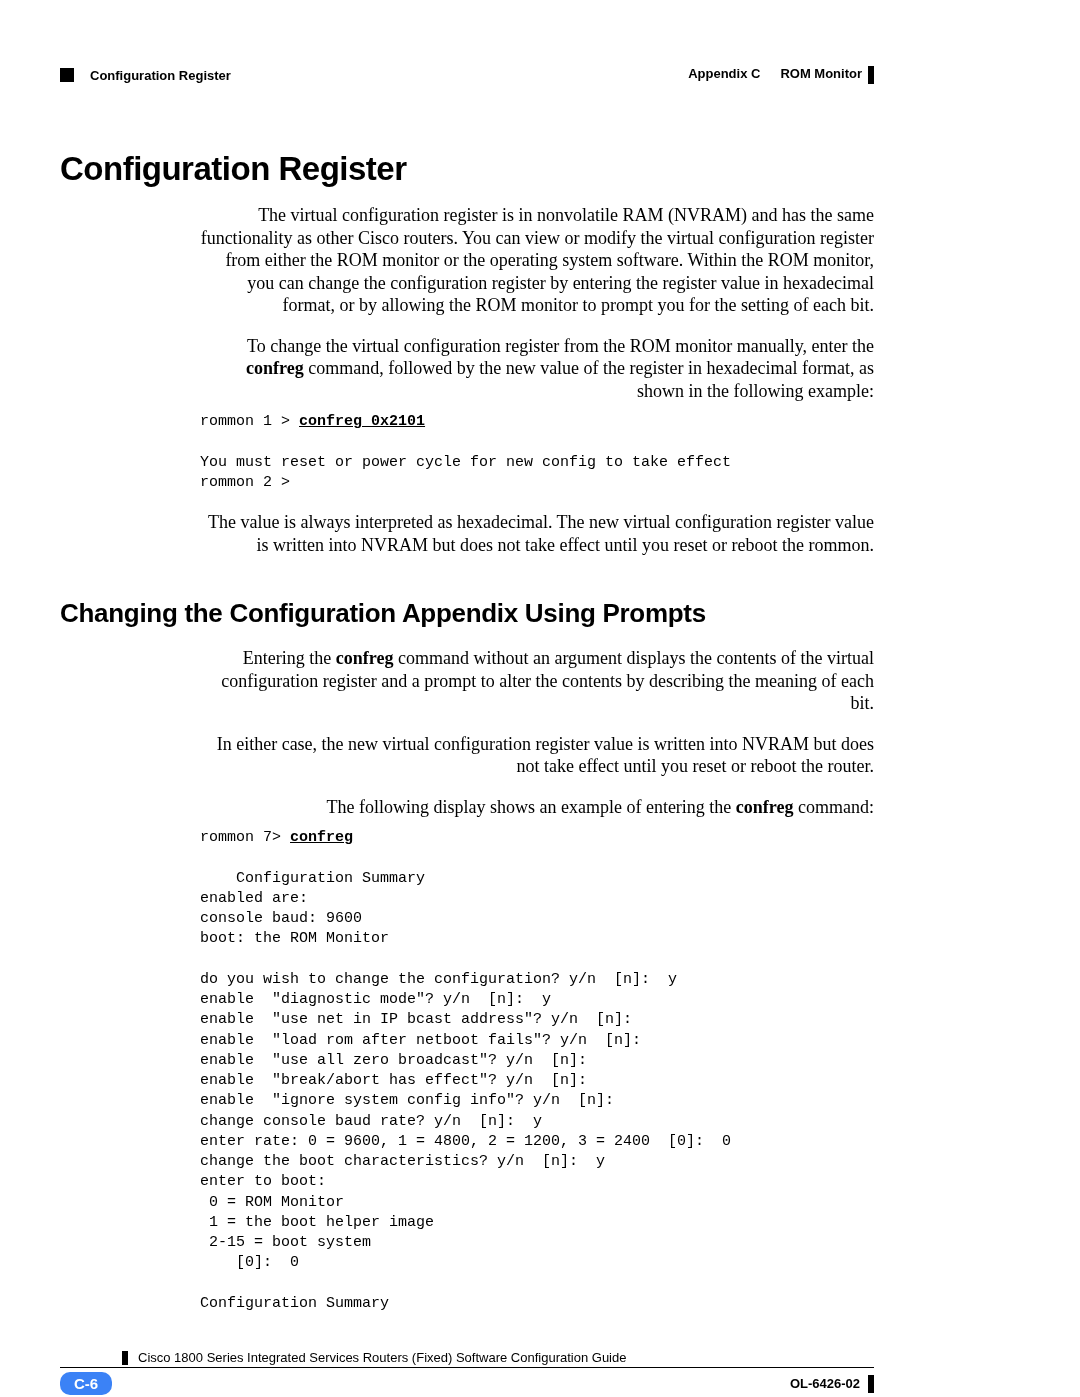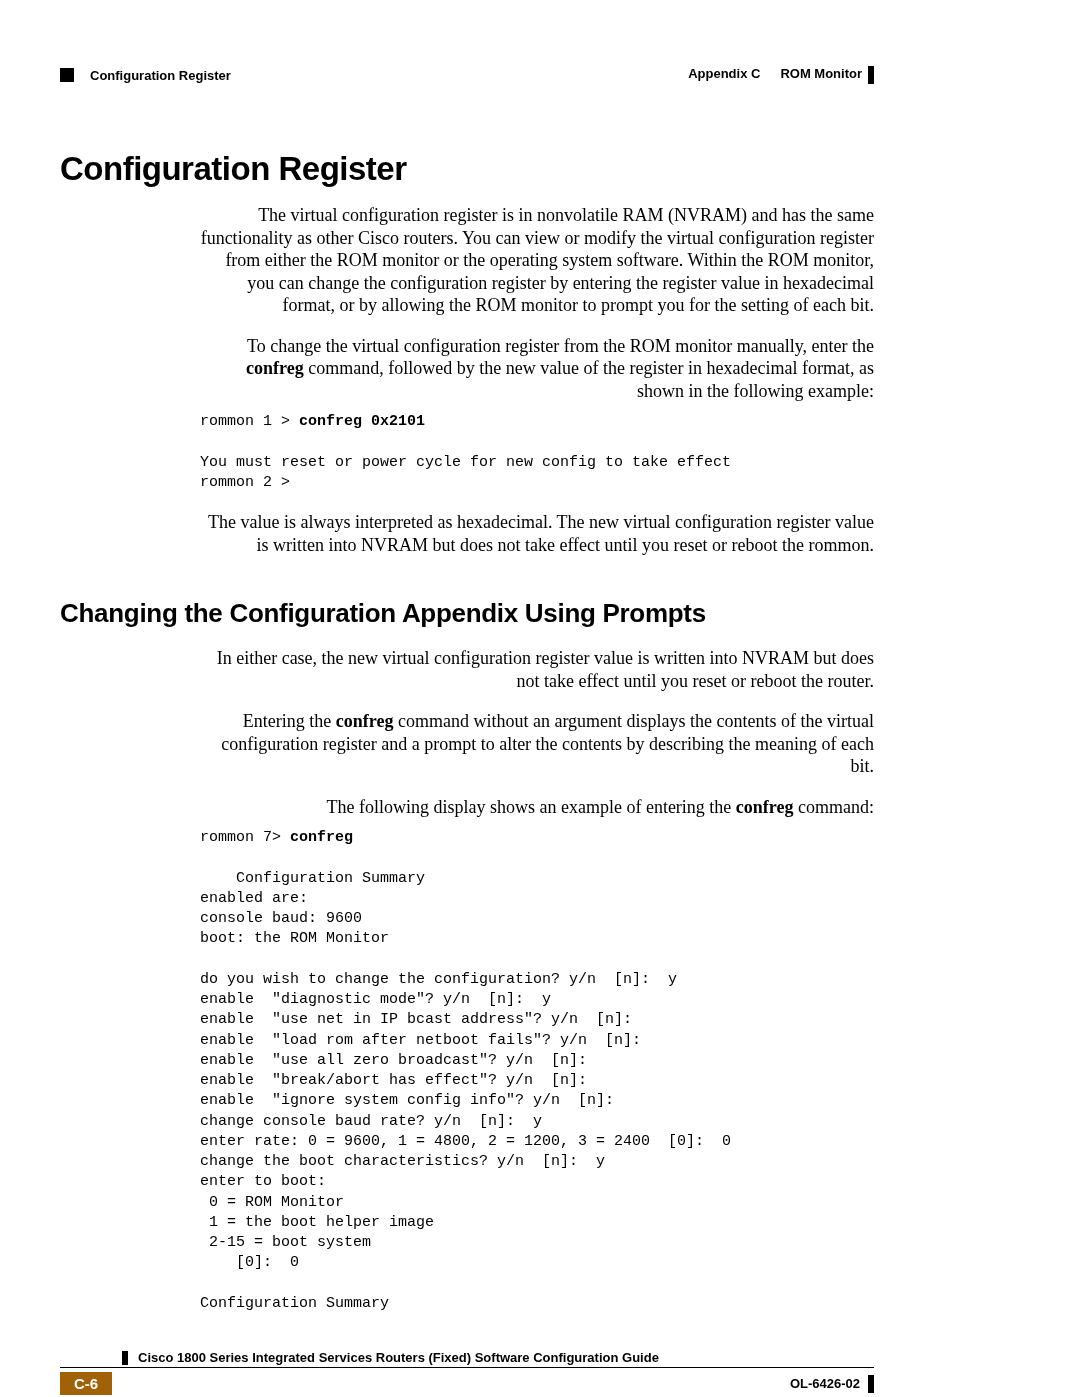--- a/index.html
+++ b/index.html
@@ -80,20 +80,21 @@
     margin-left: 140px;
     font-family: 'Courier New', Courier, monospace;
     font-size: 15px;
     white-space: pre;
     line-height: 1.35;
     margin-top: 10px;
     margin-bottom: 18px;
   }
   .code-bold {
     font-weight: bold;
+    text-decoration: underline;
   }
   .body-bold {
     font-weight: bold;
   }
   .footer {
     position: absolute;
     bottom: 30px;
     left: 60px;
     right: 50px;
   }
@@ -106,37 +107,38 @@
     justify-content: flex-start;
   }
   .footer-marker-left {
     width: 6px;
     height: 14px;
     background: #000;
     margin-left: 62px;
   }
   .footer-doc-title {
     font-family: Arial, Helvetica, sans-serif;
-    font-weight: bold;
+    font-weight: normal;
     font-size: 13px;
     text-align: center;
   }
   .footer-bottom-row {
     display: flex;
     justify-content: space-between;
     align-items: center;
     margin-top: 4px;
   }
   .page-number-box {
-    background: #a16207;
+    background: #3b82f6;
     color: #fff;
     font-family: Arial, Helvetica, sans-serif;
     font-weight: bold;
     font-size: 15px;
     padding: 3px 14px 3px 14px;
+    border-radius: 10px;
   }
   .footer-docnum {
     font-family: Arial, Helvetica, sans-serif;
     font-weight: bold;
     font-size: 13px;
     display: flex;
     align-items: center;
     gap: 8px;
   }
 </style>
@@ -169,25 +171,25 @@
 
   <div class="code-block"><span>rommon 1 &gt; </span><span class="code-bold">confreg 0x2101</span><span>
 
 You must reset or power cycle for new config to take effect
 rommon 2 &gt;</span></div>
 
   <p class="body-text">The value is always interpreted as hexadecimal. The new virtual configuration register value is written into NVRAM but does not take effect until you reset or reboot the rommon.</p>
 
   <h2 class="sub-heading" style="margin-top:42px">Changing the Configuration Appendix Using Prompts</h2>
 
-  <p class="body-text">In either case, the new virtual configuration register value is written into NVRAM but does not take effect until you reset or reboot the router.</p>
-
   <p class="body-text">
     <span>Entering the </span><span class="body-bold">confreg</span><span> command without an argument displays the contents of the virtual configuration register and a prompt to alter the contents by describing the meaning of each bit.</span>
   </p>
+
+  <p class="body-text">In either case, the new virtual configuration register value is written into NVRAM but does not take effect until you reset or reboot the router.</p>
 
   <p class="body-text">
     <span>The following display shows an example of entering the </span><span class="body-bold">confreg</span><span> command:</span>
   </p>
 
   <div class="code-block"><span>rommon 7&gt; </span><span class="code-bold">confreg</span><span>
 
     Configuration Summary
 enabled are:
 console baud: 9600

